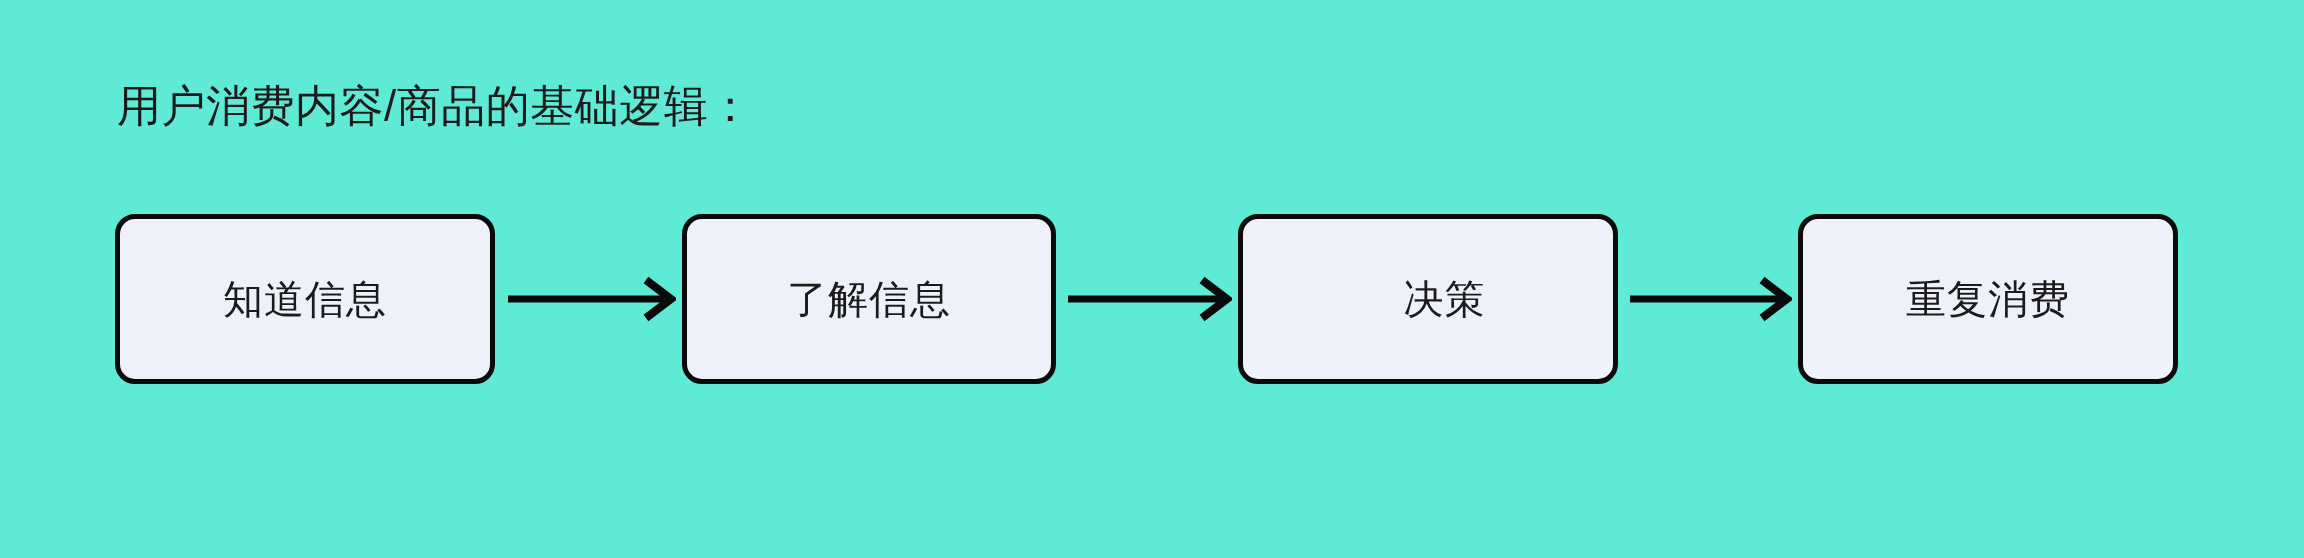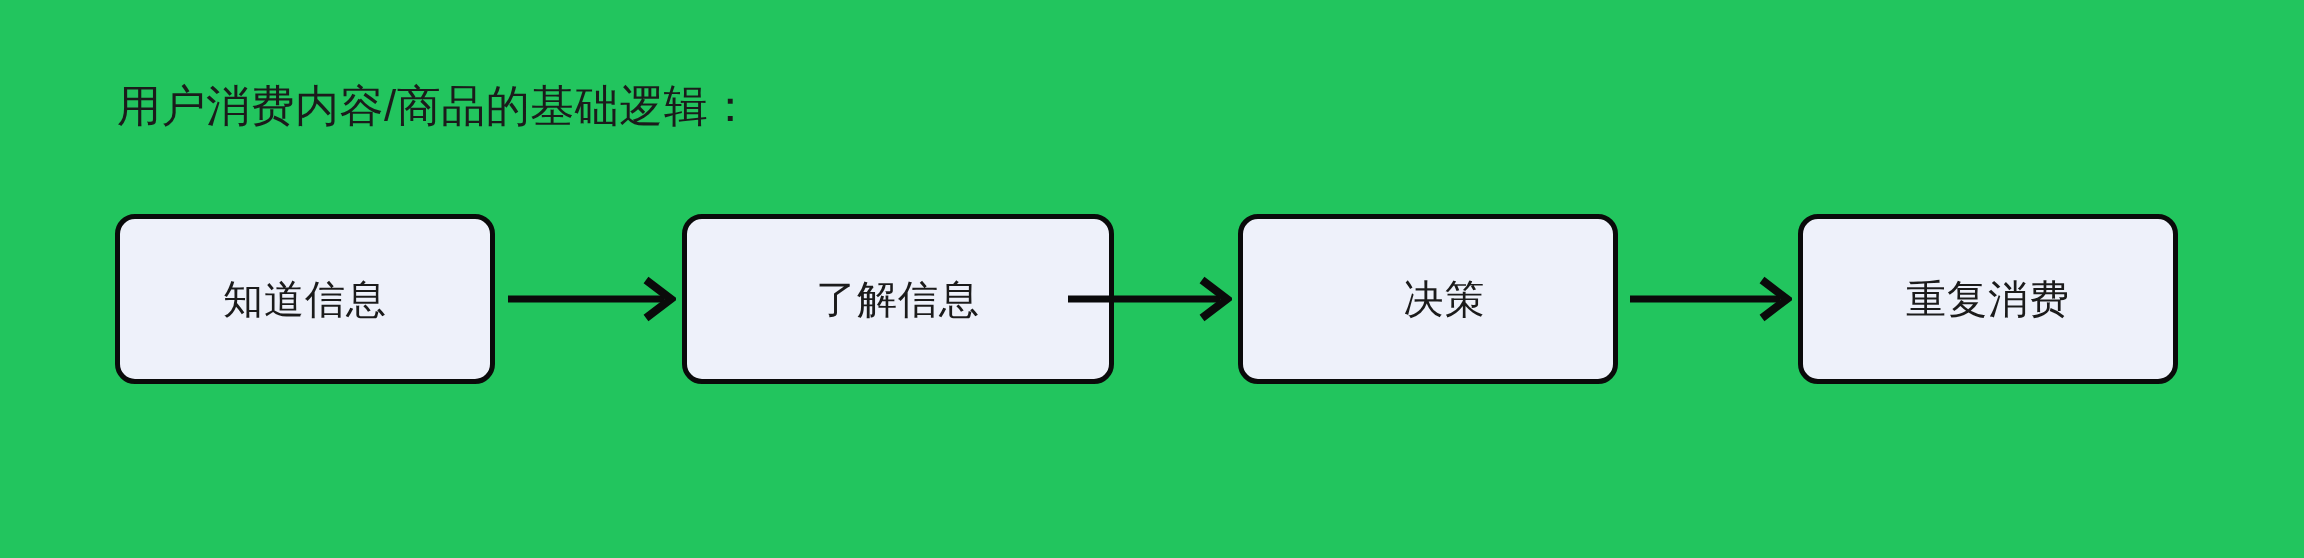--- a/index.html
+++ b/index.html
@@ -11,21 +11,21 @@
     width: 2304px;
     height: 558px;
     position: relative;
     font-family: "Liberation Sans", "DejaVu Sans", sans-serif;
     overflow: hidden;
   }
 
   #canvas {
     position: absolute;
     inset: 0;
-    background: #22c55e;
+    background: #5eead4;
   }
 
   
   #title {
     position: absolute;
     left: 117px;
     top: 78px;
     font-size: 44px;
     line-height: 56px;
     color: #1b1b1b;
@@ -60,21 +60,21 @@
   .node-label {
     font-size: 40px;
     line-height: 1;
     color: #1b1b1b;
     letter-spacing: 1px;
     white-space: nowrap;
     font-weight: 400;
   }
 
   .node-1 { left: 115px; }
-  .node-2 { left: 682px; width: 432px; }
+  .node-2 { left: 682px; width: 374px; }
   .node-3 { left: 1238px; width: 380px; padding-left: 33px; }
   .node-4 { left: 1798px; width: 380px; }
 
   
   .arrow {
     position: absolute;
     top: 62px;
     height: 46px;
     overflow: visible;
   }

